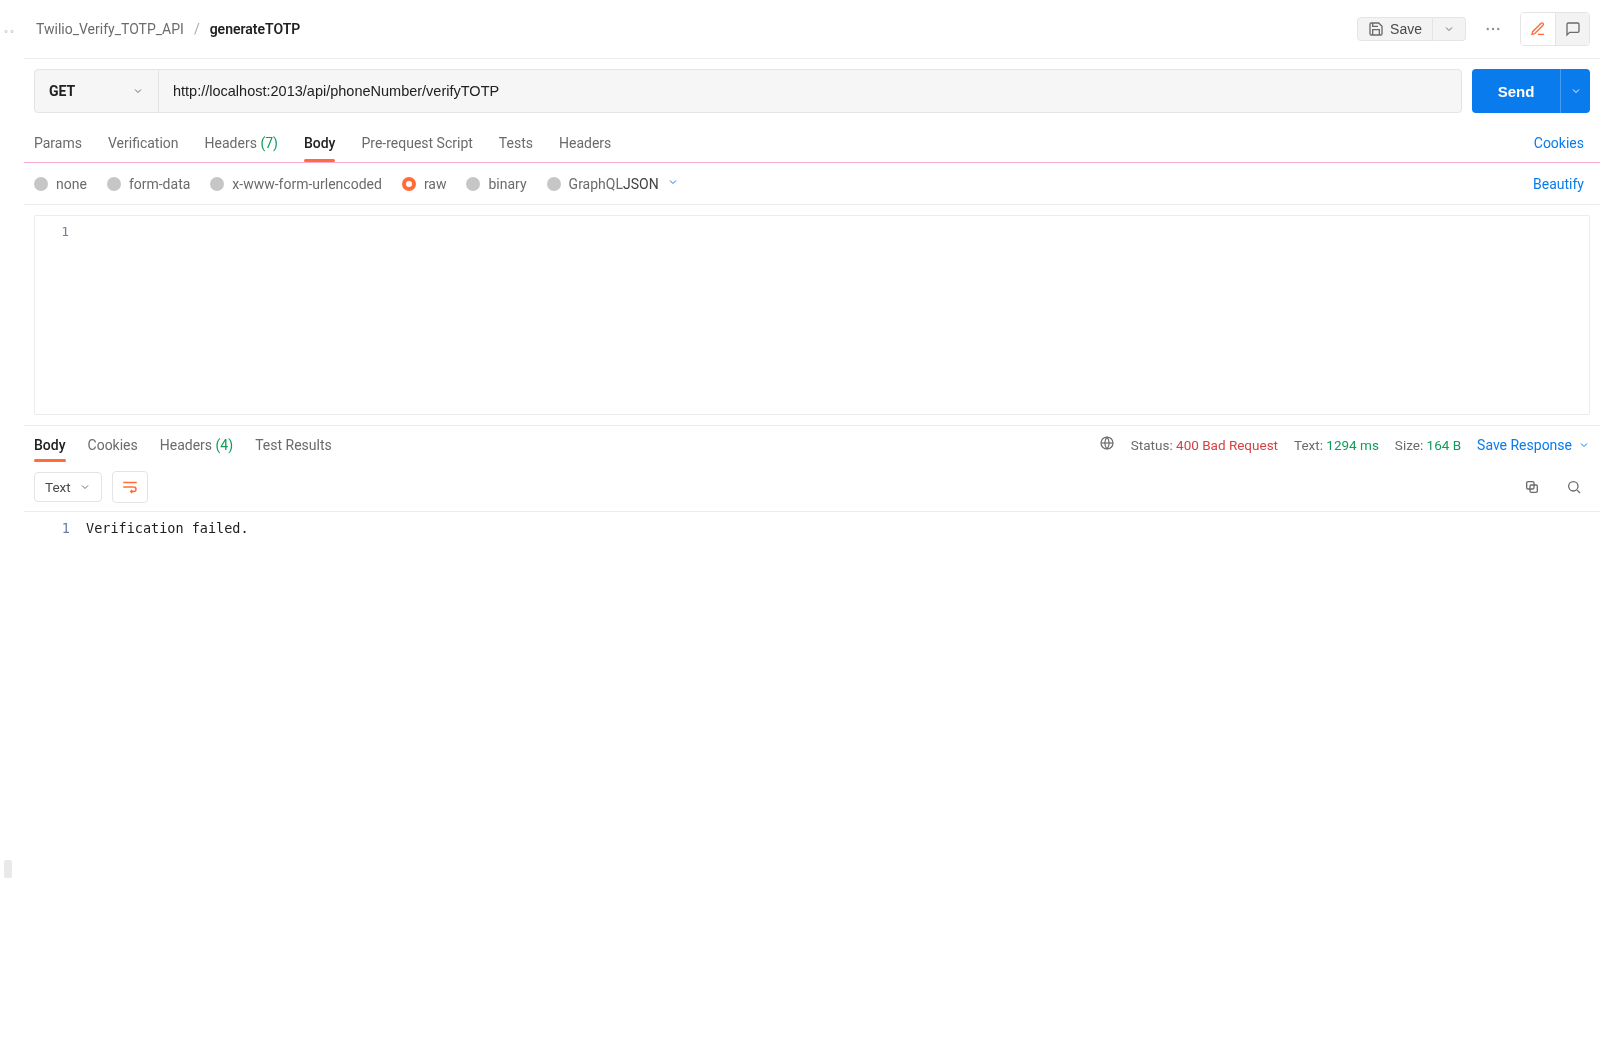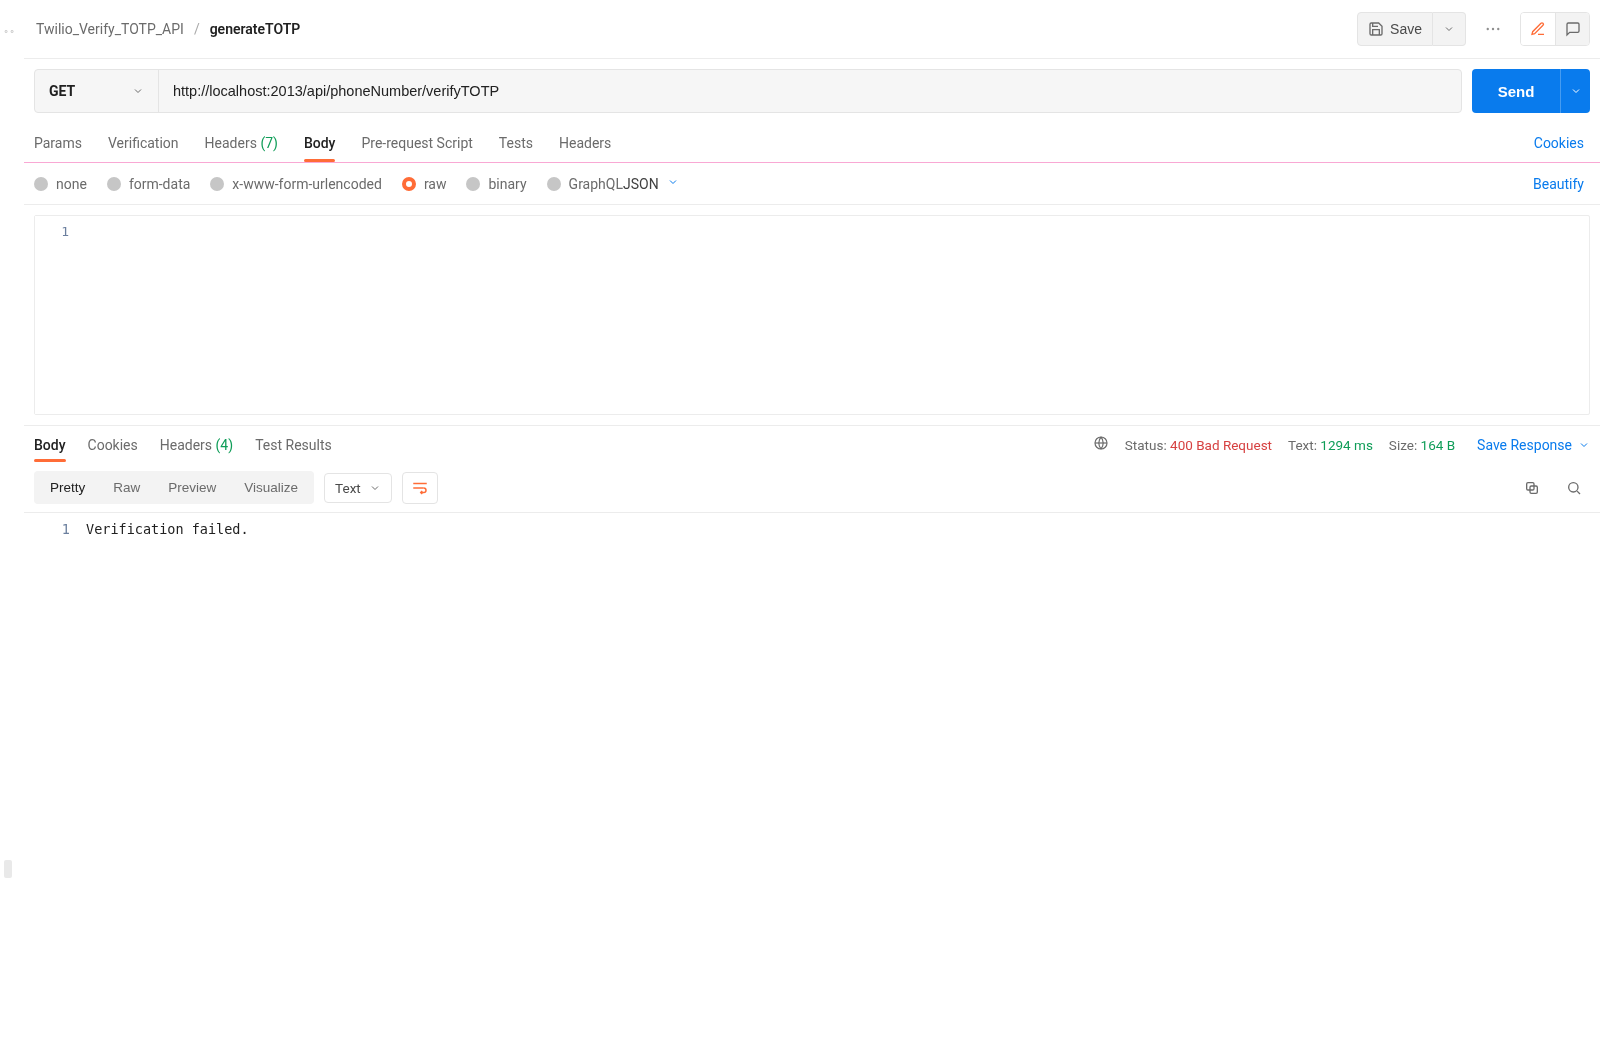--- a/index.html
+++ b/index.html
@@ -6,21 +6,21 @@
 body { font-family: -apple-system, BlinkMacSystemFont, "Segoe UI", Roboto, Helvetica, Arial, sans-serif; font-size: 13px; color: #212121; background: #fff; }
 .container { padding-left: 24px; }
 
 
 .header-row { display: flex; align-items: center; padding: 12px 10px 12px 12px; border-bottom: 1px solid #ececec; }
 .breadcrumb { flex: 1; display: flex; align-items: center; gap: 10px; font-size: 14px; }
 .breadcrumb .collection { color: #6b6b6b; }
 .breadcrumb .sep { color: #a9a9a9; }
 .breadcrumb .request { color: #212121; font-weight: 600; }
 .header-actions { display: flex; align-items: center; gap: 10px; }
-.btn { display: inline-flex; align-items: center; justify-content: center; border: 1px solid #e4e4e4; background: #f3f3f3; border-radius: 4px; height: 34px; padding: 0 10px; font-size: 14px; cursor: pointer; color: #4a4a4a; }
+.btn { display: inline-flex; align-items: center; justify-content: center; border: 1px solid #e4e4e4; background: #f3f3f3; border-radius: 4px; height: 24px; padding: 0 10px; font-size: 14px; cursor: pointer; color: #4a4a4a; }
 .btn.icon-only { width: 34px; padding: 0; }
 .btn svg { display: block; }
 .btn-group { display: inline-flex; }
 .btn-group .btn { border-radius: 0; }
 .btn-group .btn:first-child { border-radius: 4px 0 0 4px; }
 .btn-group .btn:last-child { border-radius: 0 4px 4px 0; border-left: none; }
 .btn.plain { background: #fff; }
 .btn .save-label { margin-left: 6px; }
 .outline-group { display: inline-flex; border: 1px solid #e4e4e4; border-radius: 4px; overflow: hidden; }
 .outline-group .obtn { width: 34px; height: 32px; display: inline-flex; align-items: center; justify-content: center; border: none; background: #fff; cursor: pointer; }
@@ -63,21 +63,21 @@
 
 .response-header { display: flex; align-items: center; padding: 0 10px; height: 38px; border-top: 1px solid #ececec; }
 .rtabs { display: flex; gap: 22px; flex: 1; }
 .rtab { color: #6b6b6b; font-size: 14px; padding: 8px 0; cursor: pointer; position: relative; }
 .rtab.active { color: #212121; font-weight: 500; }
 .rtab.active::after { content: ""; position: absolute; left: 0; right: 0; bottom: -1px; height: 3px; background: #ff6c37; border-radius: 2px; }
 .rtab .count { color: #0f9d58; }
 .status-info { display: flex; align-items: center; gap: 16px; font-size: 13.5px; color: #6b6b6b; }
 .status-info .val { color: #0f9d58; }
 .status-info .val.bad { color: #d64141; }
-.save-resp { color: #097bed; font-size: 14px; cursor: pointer; display: inline-flex; align-items: center; gap: 6px; margin-left: 22px; }
+.save-resp { color: #097bed; font-size: 14px; cursor: pointer; display: inline-flex; align-items: center; gap: 6px; margin-left: 16px; }
 
 
 .resp-toolbar { display: flex; align-items: center; padding: 8px 10px; gap: 10px; }
 .seg { display: inline-flex; background: #f3f3f3; border-radius: 4px; padding: 2px; }
 .seg .segb { border: none; background: transparent; padding: 7px 14px; font-size: 13.5px; color: #6b6b6b; cursor: pointer; border-radius: 3px; }
 .seg .segb.active { color: #212121; }
 .dropdown { display: inline-flex; align-items: center; gap: 8px; border: 1px solid #e4e4e4; border-radius: 4px; padding: 6px 10px; font-size: 13.5px; color: #4a4a4a; cursor: pointer; }
 .wrap-btn { border: 1px solid #e4e4e4; border-radius: 4px; width: 36px; height: 32px; display: inline-flex; align-items: center; justify-content: center; cursor: pointer; }
 .resp-toolbar .spacer { flex: 1; }
 .icon-plain { width: 32px; height: 32px; display: inline-flex; align-items: center; justify-content: center; cursor: pointer; color: #6b6b6b; }
@@ -264,26 +264,20 @@
     </div>
     <div class="save-resp">
       <span>Save Response</span>
       <svg class="chev" viewBox="0 0 24 24" fill="none" stroke="#097bed" stroke-width="2">
           <polyline points="6 9 12 15 18 9"></polyline>
         </svg>
     </div>
   </div>
 
   <div class="resp-toolbar">
-    <div class="seg">
-      <button class="segb active">Pretty</button>
-      <button class="segb">Raw</button>
-      <button class="segb">Preview</button>
-      <button class="segb">Visualize</button>
-    </div>
     <div class="dropdown">
       <span>Text</span>
       <svg class="chev" viewBox="0 0 24 24" fill="none" stroke="#6b6b6b" stroke-width="2">
           <polyline points="6 9 12 15 18 9"></polyline>
         </svg>
     </div>
     <div class="wrap-btn">
       <svg width="18" height="18" viewBox="0 0 24 24" fill="none" stroke="#ff6c37" stroke-width="2">
           <line x1="3" y1="6" x2="21" y2="6"></line>
           <line x1="3" y1="12" x2="17" y2="12"></line>

